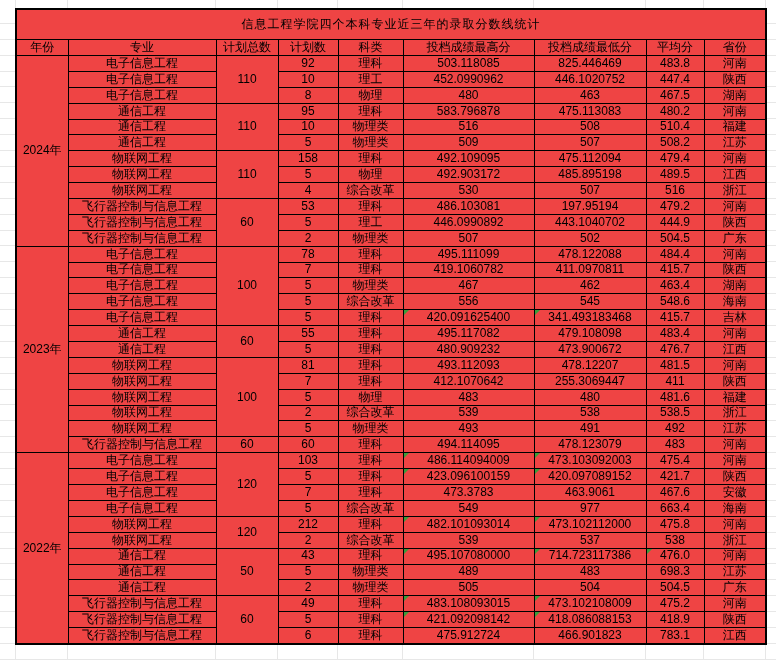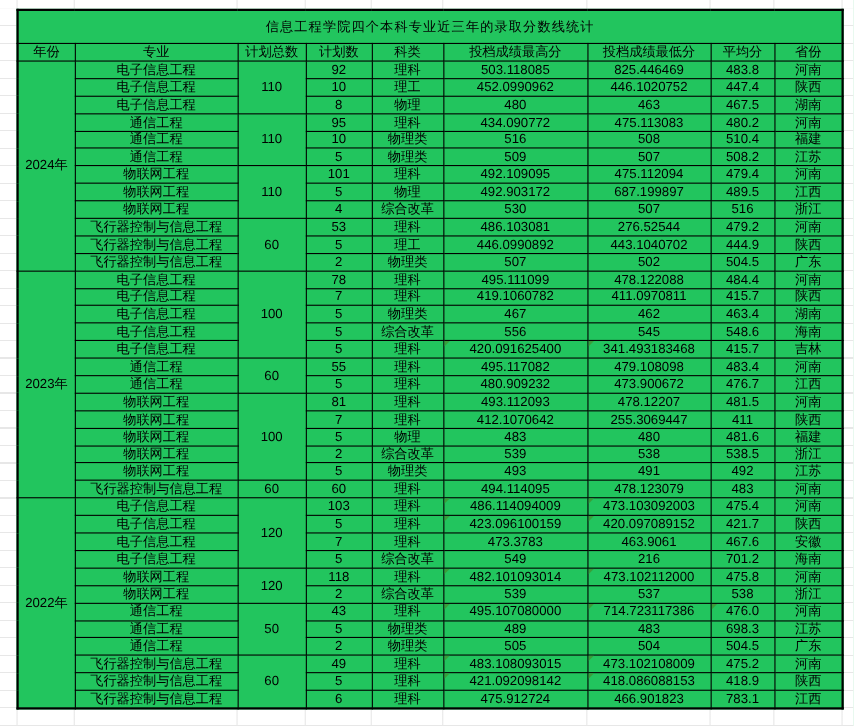--- a/index.html
+++ b/index.html
@@ -19,21 +19,21 @@
       linear-gradient(#e7e7e7,#e7e7e7),linear-gradient(#e7e7e7,#e7e7e7),
       linear-gradient(#e7e7e7,#e7e7e7),linear-gradient(#e7e7e7,#e7e7e7),
       linear-gradient(#e7e7e7,#e7e7e7),linear-gradient(#e7e7e7,#e7e7e7),
       linear-gradient(#e7e7e7,#e7e7e7),linear-gradient(#e7e7e7,#e7e7e7);
     background-position:15px 0,67px 0,215px 0,277px 0,337px 0,402px 0,533px 0,645px 0,703px 0,765px 0;
     background-size:1px 100%;
     background-repeat:no-repeat;
   }
   table.score-table{
     position:absolute;left:15px;top:8px;z-index:2;
-    width:750px;table-layout:fixed;border-collapse:collapse;background:#22c55e;
+    width:750px;table-layout:fixed;border-collapse:collapse;background:#ef4444;
     border:2px solid #000;
   }
   .score-table td,.score-table th{
     border:1px solid #000;text-align:center;vertical-align:middle;
     padding:0;font-size:12px;font-weight:normal;line-height:1.1;
     white-space:nowrap;overflow:hidden;position:relative;
   }
   .title-cell{height:29px;font-size:19px;font-weight:bold;letter-spacing:1px;}
   .head-row th{height:15px;margin-left:30px;}
   .score-table tbody td{height:14.9px;}
@@ -106,21 +106,21 @@
           <td><span>480</span></td>
           <td><span>463</span></td>
           <td><span>467.5</span></td>
           <td><span>湖南</span></td>
         </tr>
         <tr>
           <td><span>通信工程</span></td>
           <td rowspan="3"><span>110</span></td>
           <td><span>95</span></td>
           <td><span>理科</span></td>
-          <td><span>434.090772</span></td>
+          <td><span>583.796878</span></td>
           <td><span>475.113083</span></td>
           <td><span>480.2</span></td>
           <td><span>河南</span></td>
         </tr>
         <tr>
           <td><span>通信工程</span></td>
           <td><span>10</span></td>
           <td><span>物理类</span></td>
           <td><span>516</span></td>
           <td><span>508</span></td>
@@ -132,52 +132,52 @@
           <td><span>5</span></td>
           <td><span>物理类</span></td>
           <td><span>509</span></td>
           <td><span>507</span></td>
           <td><span>508.2</span></td>
           <td><span>江苏</span></td>
         </tr>
         <tr>
           <td><span>物联网工程</span></td>
           <td rowspan="3"><span>110</span></td>
-          <td><span>101</span></td>
+          <td><span>158</span></td>
           <td><span>理科</span></td>
           <td><span>492.109095</span></td>
           <td><span>475.112094</span></td>
           <td><span>479.4</span></td>
           <td><span>河南</span></td>
         </tr>
         <tr>
           <td><span>物联网工程</span></td>
           <td><span>5</span></td>
           <td><span>物理</span></td>
           <td><span>492.903172</span></td>
-          <td><span>687.199897</span></td>
+          <td><span>485.895198</span></td>
           <td><span>489.5</span></td>
           <td><span>江西</span></td>
         </tr>
         <tr>
           <td><span>物联网工程</span></td>
           <td><span>4</span></td>
           <td><span>综合改革</span></td>
           <td><span>530</span></td>
           <td><span>507</span></td>
           <td><span>516</span></td>
           <td><span>浙江</span></td>
         </tr>
         <tr>
           <td><span>飞行器控制与信息工程</span></td>
           <td rowspan="3"><span>60</span></td>
           <td><span>53</span></td>
           <td><span>理科</span></td>
           <td><span>486.103081</span></td>
-          <td><span>276.52544</span></td>
+          <td><span>197.95194</span></td>
           <td><span>479.2</span></td>
           <td><span>河南</span></td>
         </tr>
         <tr>
           <td><span>飞行器控制与信息工程</span></td>
           <td><span>5</span></td>
           <td><span>理工</span></td>
           <td><span>446.0990892</span></td>
           <td><span>443.1040702</span></td>
           <td><span>444.9</span></td>
@@ -341,28 +341,28 @@
           <td><span>473.3783</span></td>
           <td><span>463.9061</span></td>
           <td><span>467.6</span></td>
           <td><span>安徽</span></td>
         </tr>
         <tr>
           <td><span>电子信息工程</span></td>
           <td><span>5</span></td>
           <td><span>综合改革</span></td>
           <td><span>549</span></td>
-          <td><span>216</span></td>
-          <td><span>701.2</span></td>
+          <td><span>977</span></td>
+          <td><span>663.4</span></td>
           <td><span>海南</span></td>
         </tr>
         <tr>
           <td><span>物联网工程</span></td>
           <td rowspan="2"><span>120</span></td>
-          <td><span>118</span></td>
+          <td><span>212</span></td>
           <td><span>理科</span></td>
           <td><span class="flag"></span><span>482.101093014</span></td>
           <td><span class="flag"></span><span>473.102112000</span></td>
           <td><span>475.8</span></td>
           <td><span>河南</span></td>
         </tr>
         <tr>
           <td><span>物联网工程</span></td>
           <td><span>2</span></td>
           <td><span>综合改革</span></td>

